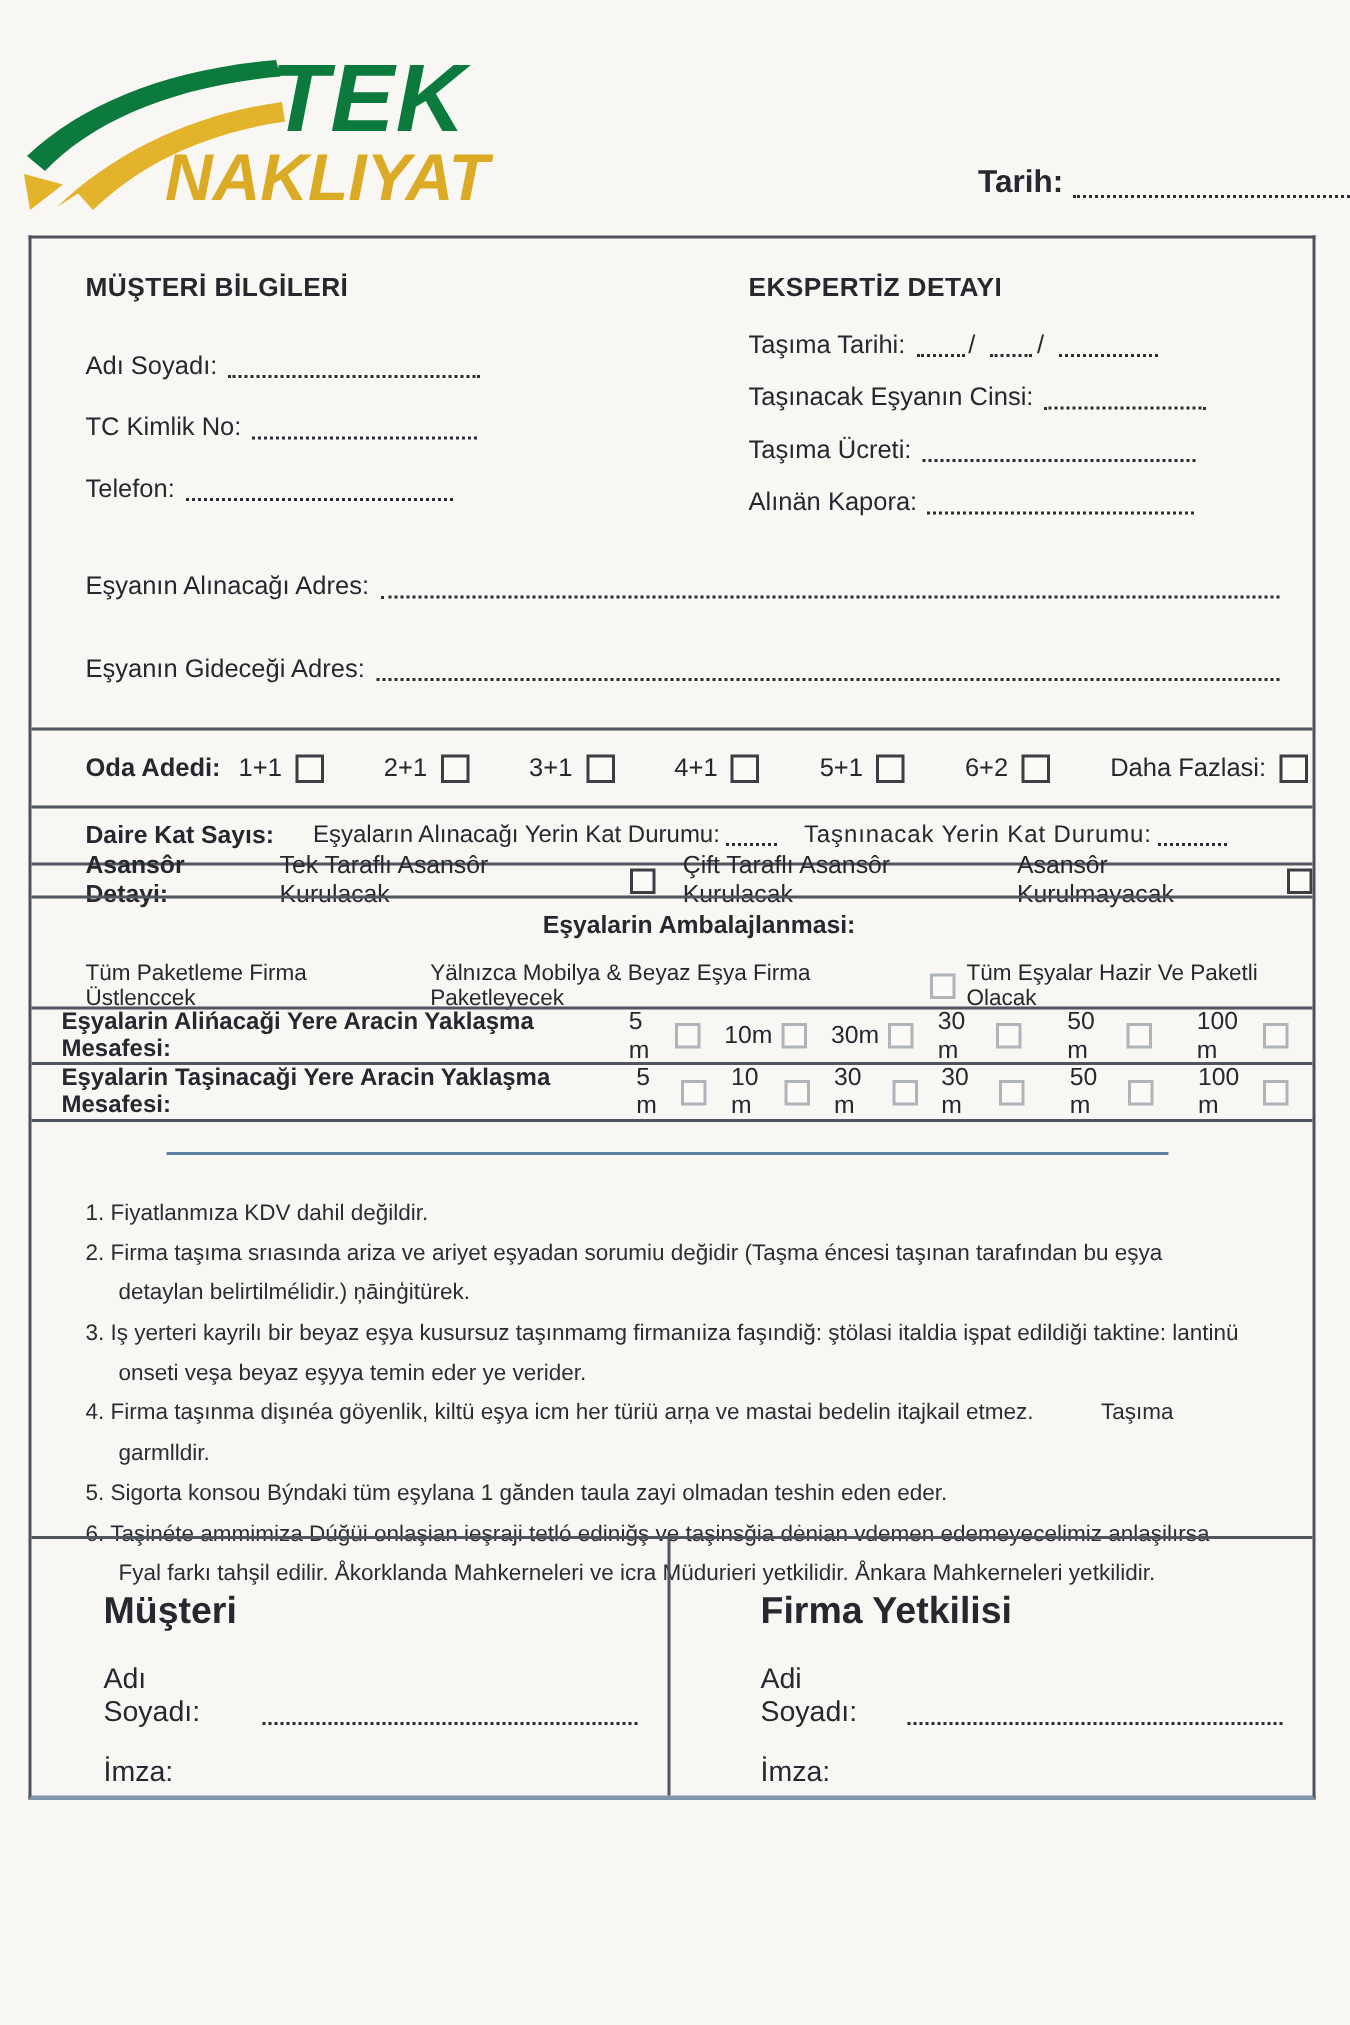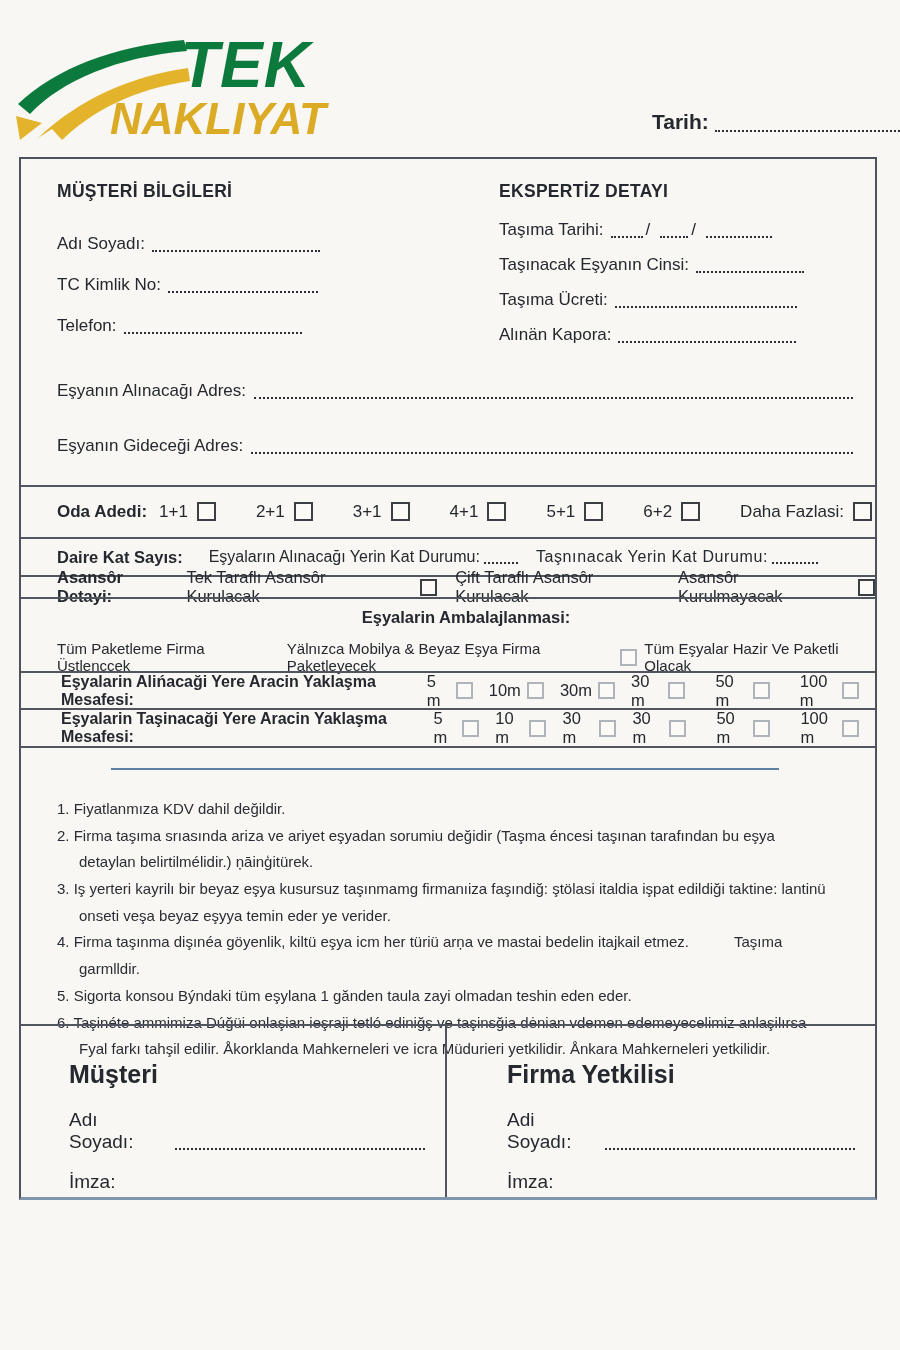--- a/index.html
+++ b/index.html
@@ -47,21 +47,21 @@
   .col.right .frow{margin-bottom:13px;}
   .frow .dots{margin-left:7px; margin-bottom:2px;}
   .frow .sep{margin:0 3px;}
   .addr{position:absolute; left:36px; right:22px; display:flex; align-items:flex-end; font-size:17px;}
   .addr .dots{margin-left:8px; margin-bottom:2px;}
   .addr1{top:222px;} .addr2{top:277px;}
 
   
   .rooms{height:52px; display:flex; align-items:center; padding-left:36px; font-size:17px;}
   .rooms .b{font-size:17px; margin-right:12px;}
-  .opt{display:flex; margin-right:40px;}
+  .opt{display:flex; align-items:center; margin-right:40px;}
   .opt .cb{margin-left:9px;}
   .opt.last{margin-right:0;}
 
   
   .floor{height:38px; display:flex; align-items:center; padding-left:36px; font-size:16px;}
   .floor .b{font-size:16.5px; margin-right:26px;}
   .floor .dots{margin:0 0 2px 4px;}
   .floor .t2{margin-left:18px; letter-spacing:.6px;}
 
   
@@ -71,21 +71,21 @@
   .elev .t{margin-right:14px;}
 
   
   .pack{height:74px; padding:9px 0 0 36px;}
   .pack .b{font-size:16.5px;text-align:center;}
   .packline{display:flex; align-items:center; margin-top:13px; font-size:15px;}
   .packline .t{margin-right:18px;}
   .packline .cb{margin:0 7px 0 0;}
 
   
-  .dist{display:flex; align-items:center; padding-left:40px;}
+  .dist{display:flex; align-items:center; padding-left:20px;}
   .d1{height:37px;} .d2{height:38px;}
   .dist .b{font-size:16px; margin-right:8px;}
   .dopt{display:flex; align-items:center; margin-right:16px; font-size:16.5px;}
   .dopt .cb{margin-left:6px;}
   .dopt.sp{margin-left:14px;}
 
   
   .terms{height:278px; padding:0 42px 0 36px;}
   .rule{width:86%; margin:20px auto 26px auto; border-top:2px solid #5f81a3;}
   .term{font-size:15px; line-height:1.78; padding-left:22px; text-indent:-22px; color:#2a2d33;}

